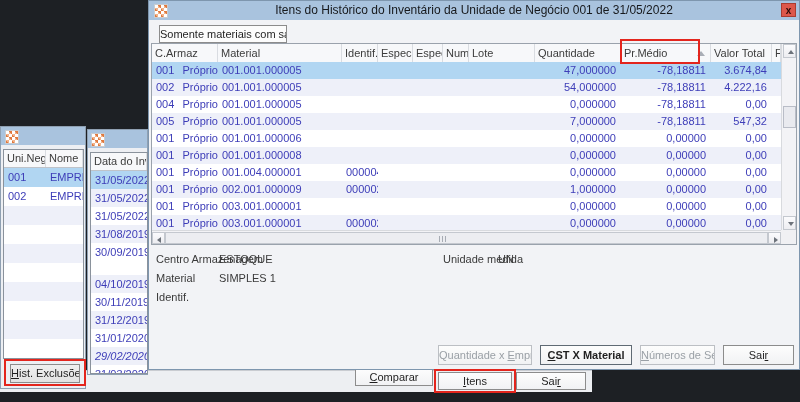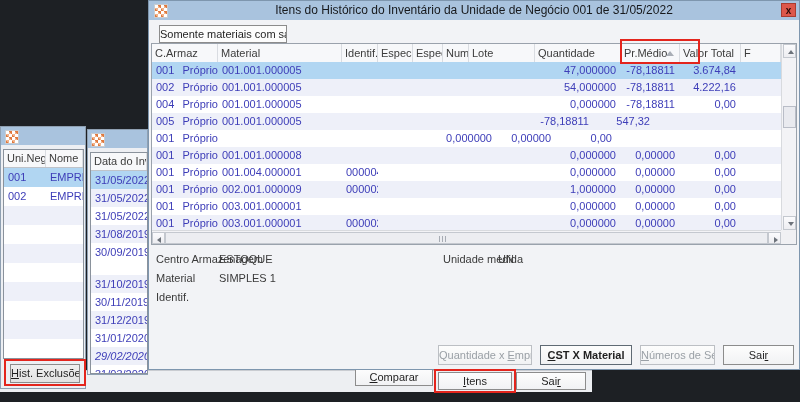--- a/index.html
+++ b/index.html
@@ -54,21 +54,21 @@
   .num{text-align:right;padding-right:5px;padding-left:0;}
   .w-carmaz{width:66px;display:flex;}
   .w-carmaz .code{width:30px;padding-left:4px;}
   .w-material{width:124px;}
   .w-identif{width:36px;}
   .w-especif2{width:35px;}
   .w-especif3{width:30px;}
   .w-num{width:26px;}
   .w-lote{width:66px;}
   .w-qtd{width:86px;}
-  .w-prmedio{width:59px;}
+  .w-prmedio{width:90px;}
   .w-valor{width:61px;}
   .w-extra{flex:1;}
   .sort-arrow{position:absolute;right:5px;top:7px;width:0;height:0;border-left:4px solid transparent;border-right:4px solid transparent;border-bottom:5px solid #a9aeb6;}
 
   
   .sb{background:#f3f3f6;box-sizing:border-box;}
   .sb-btn{background:linear-gradient(#fbfbfd,#ededf1);border:1px solid #c4c8cf;box-sizing:border-box;position:absolute;}
   .tri{width:0;height:0;position:absolute;}
   .tri.up{border-left:3px solid transparent;border-right:3px solid transparent;border-bottom:4px solid #6d737b;left:4px;top:5px;}
   .tri.down{border-left:3px solid transparent;border-right:3px solid transparent;border-top:4px solid #6d737b;left:4px;top:5px;}
@@ -152,21 +152,21 @@
         <div class="lrow" style="height: 18px; line-height: 18px;">
           <div class="c" style="flex: 1 1 0%;">31/05/2022</div>
         </div>
         <div class="lrow alt" style="height: 18px; line-height: 18px;">
           <div class="c" style="flex: 1 1 0%;">31/08/2019</div>
         </div>
         <div class="lrow" style="height: 32px; line-height: 18px;">
           <div class="c" style="flex: 1 1 0%;">30/09/2019</div>
         </div>
         <div class="lrow alt" style="height: 18px; line-height: 18px;">
-          <div class="c" style="flex: 1 1 0%;">31/10/2019</div>
+          <div class="c" style="flex: 1 1 0%;">04/10/2019</div>
         </div>
         <div class="lrow" style="height: 18px; line-height: 18px;">
           <div class="c" style="flex: 1 1 0%;">30/11/2019</div>
         </div>
         <div class="lrow alt" style="height: 18px; line-height: 18px;">
           <div class="c" style="flex: 1 1 0%;">31/12/2019</div>
         </div>
         <div class="lrow" style="height: 18px; line-height: 18px;">
           <div class="c" style="flex: 1 1 0%;">31/01/2020</div>
         </div>
@@ -261,29 +261,31 @@
           <div class="gc w-carmaz" style="padding-left: 0px;">
             <span class="code">005</span>
             <span>Próprio</span>
           </div>
           <div class="gc w-material">001.001.000005</div>
           <div class="gc w-identif"></div>
           <div class="gc w-especif2"></div>
           <div class="gc w-especif3"></div>
           <div class="gc w-num"></div>
           <div class="gc w-lote"></div>
+          <div class="gc w-qtd num">7,000000</div>
           <div class="gc w-prmedio num">-78,18811</div>
           <div class="gc w-valor num">547,32</div>
           <div class="gc w-extra"></div>
         </div>
         <div class="grow">
           <div class="gc w-carmaz" style="padding-left: 0px;">
             <span class="code">001</span>
             <span>Próprio</span>
           </div>
+          <div class="gc w-material">001.001.000006</div>
           <div class="gc w-identif"></div>
           <div class="gc w-especif2"></div>
           <div class="gc w-especif3"></div>
           <div class="gc w-num"></div>
           <div class="gc w-lote"></div>
           <div class="gc w-qtd num">0,000000</div>
           <div class="gc w-prmedio num">0,00000</div>
           <div class="gc w-valor num">0,00</div>
           <div class="gc w-extra"></div>
         </div>

